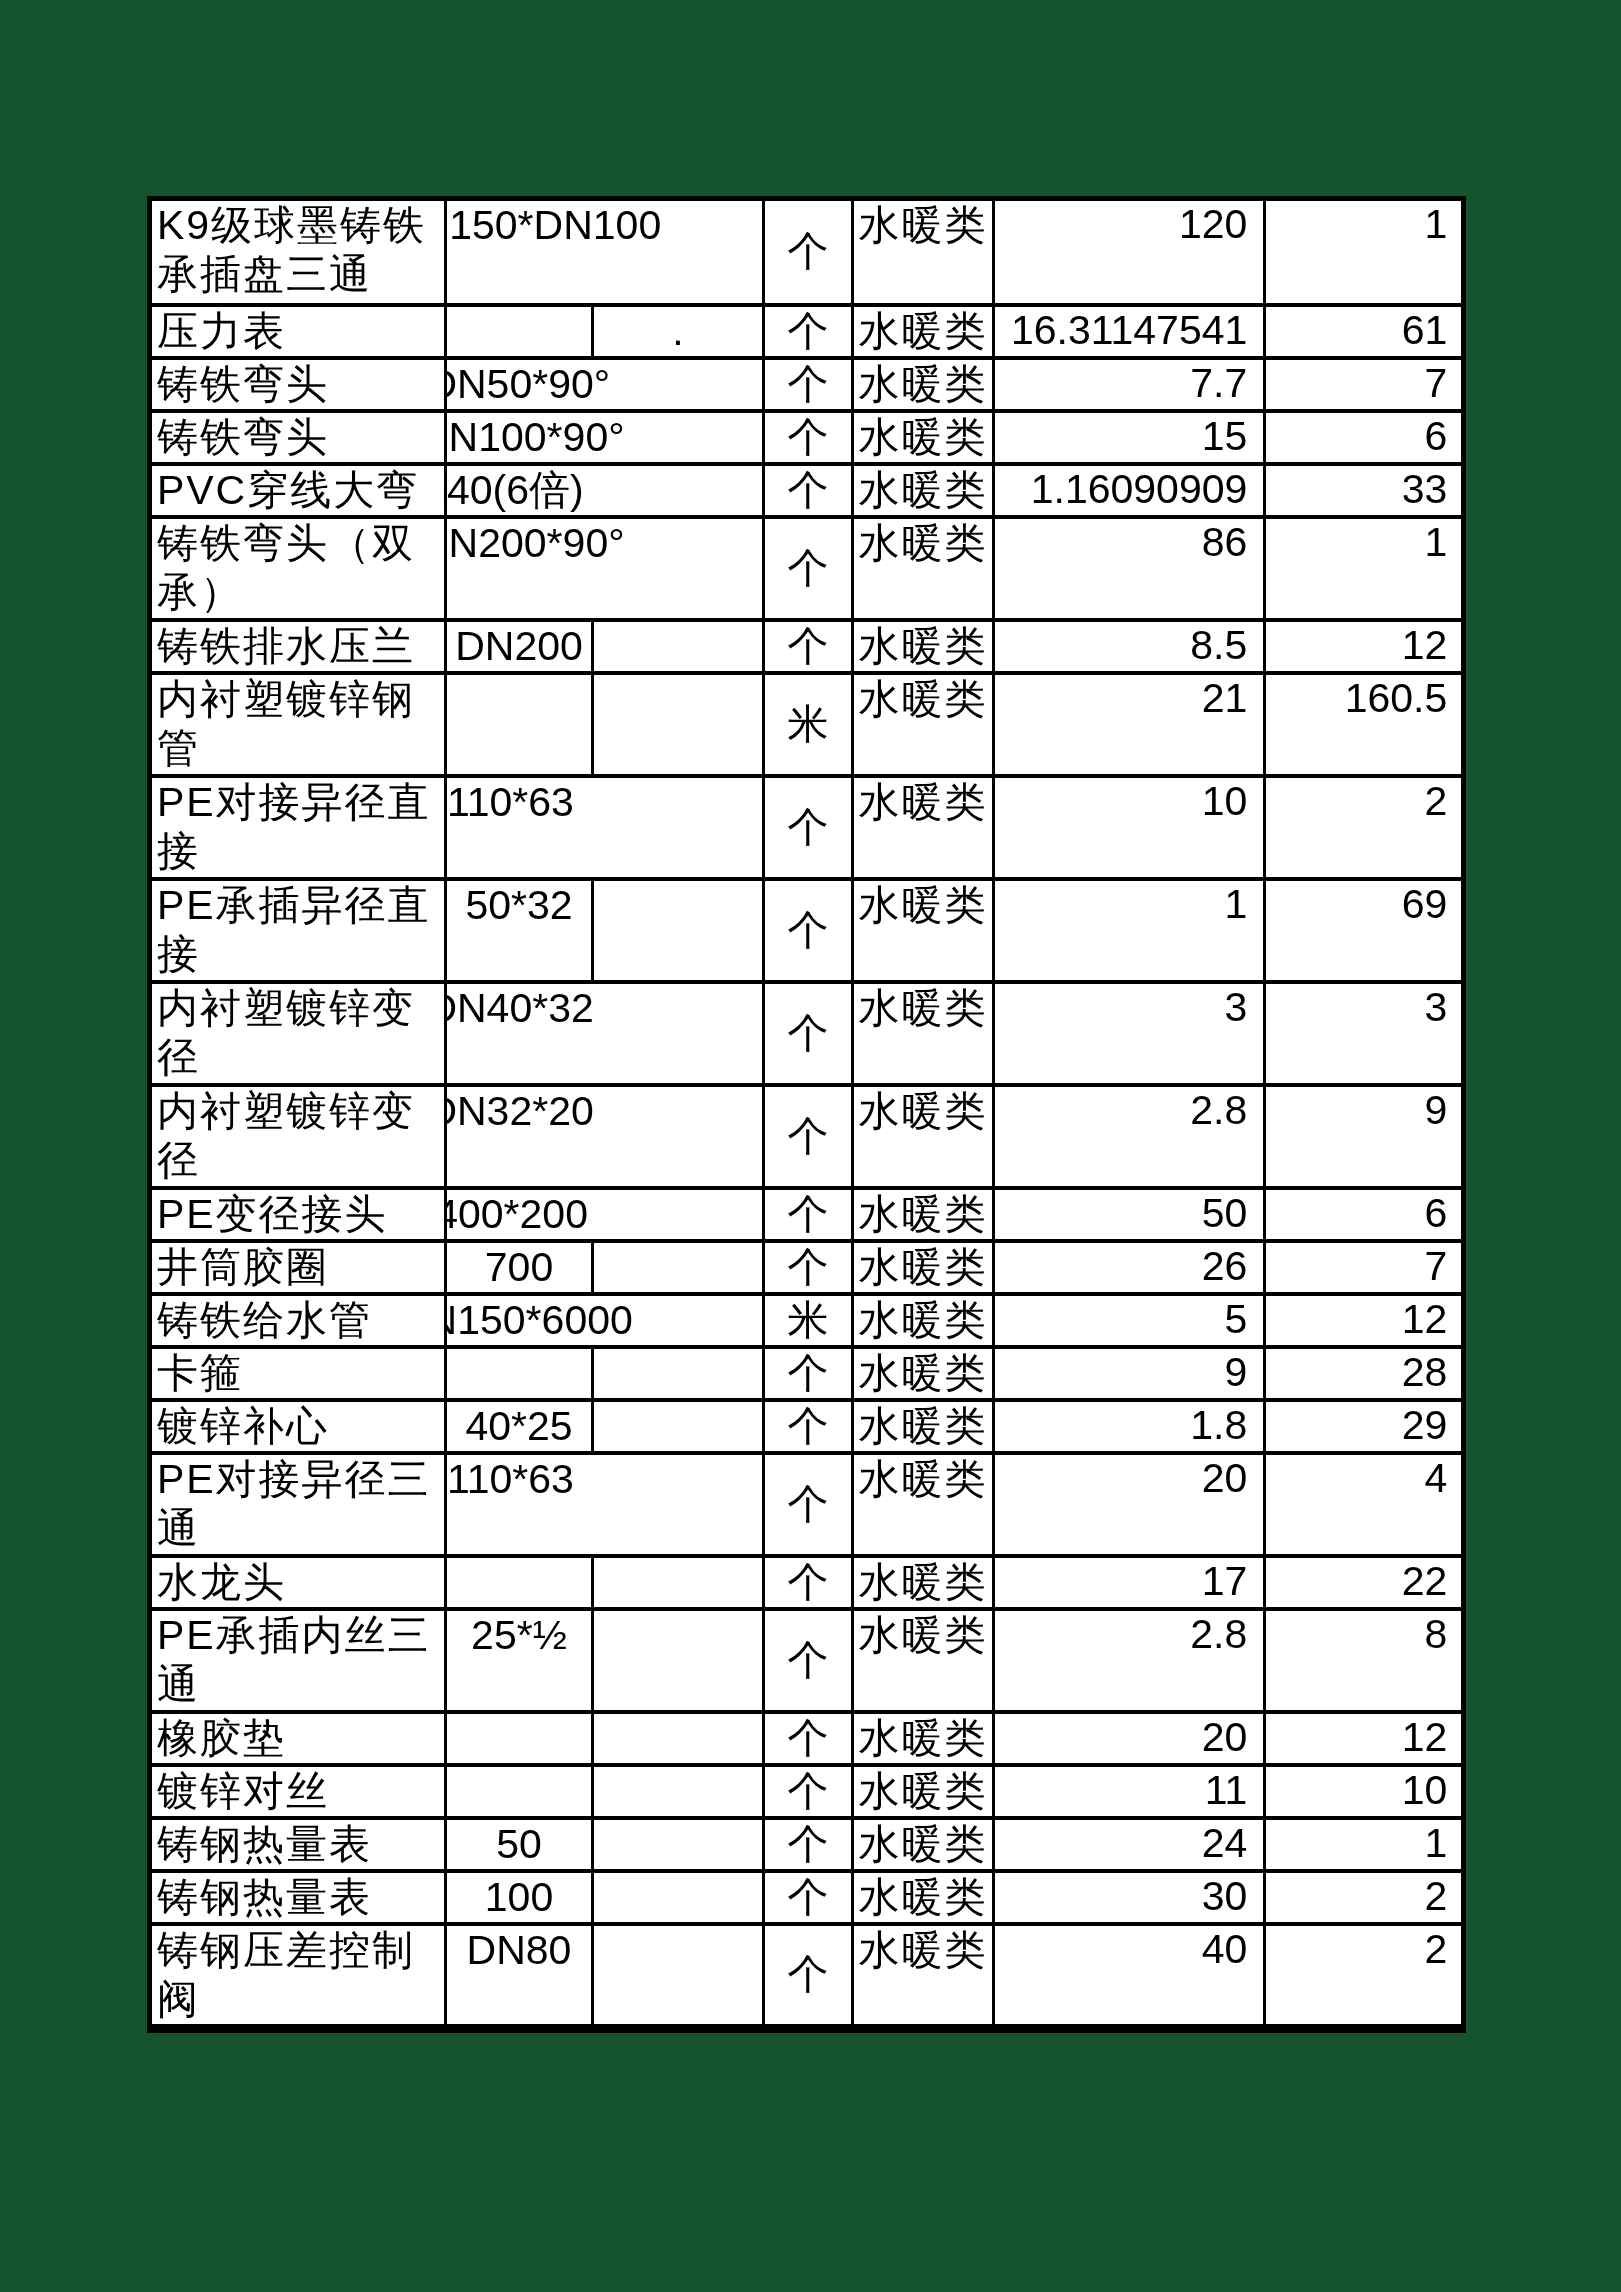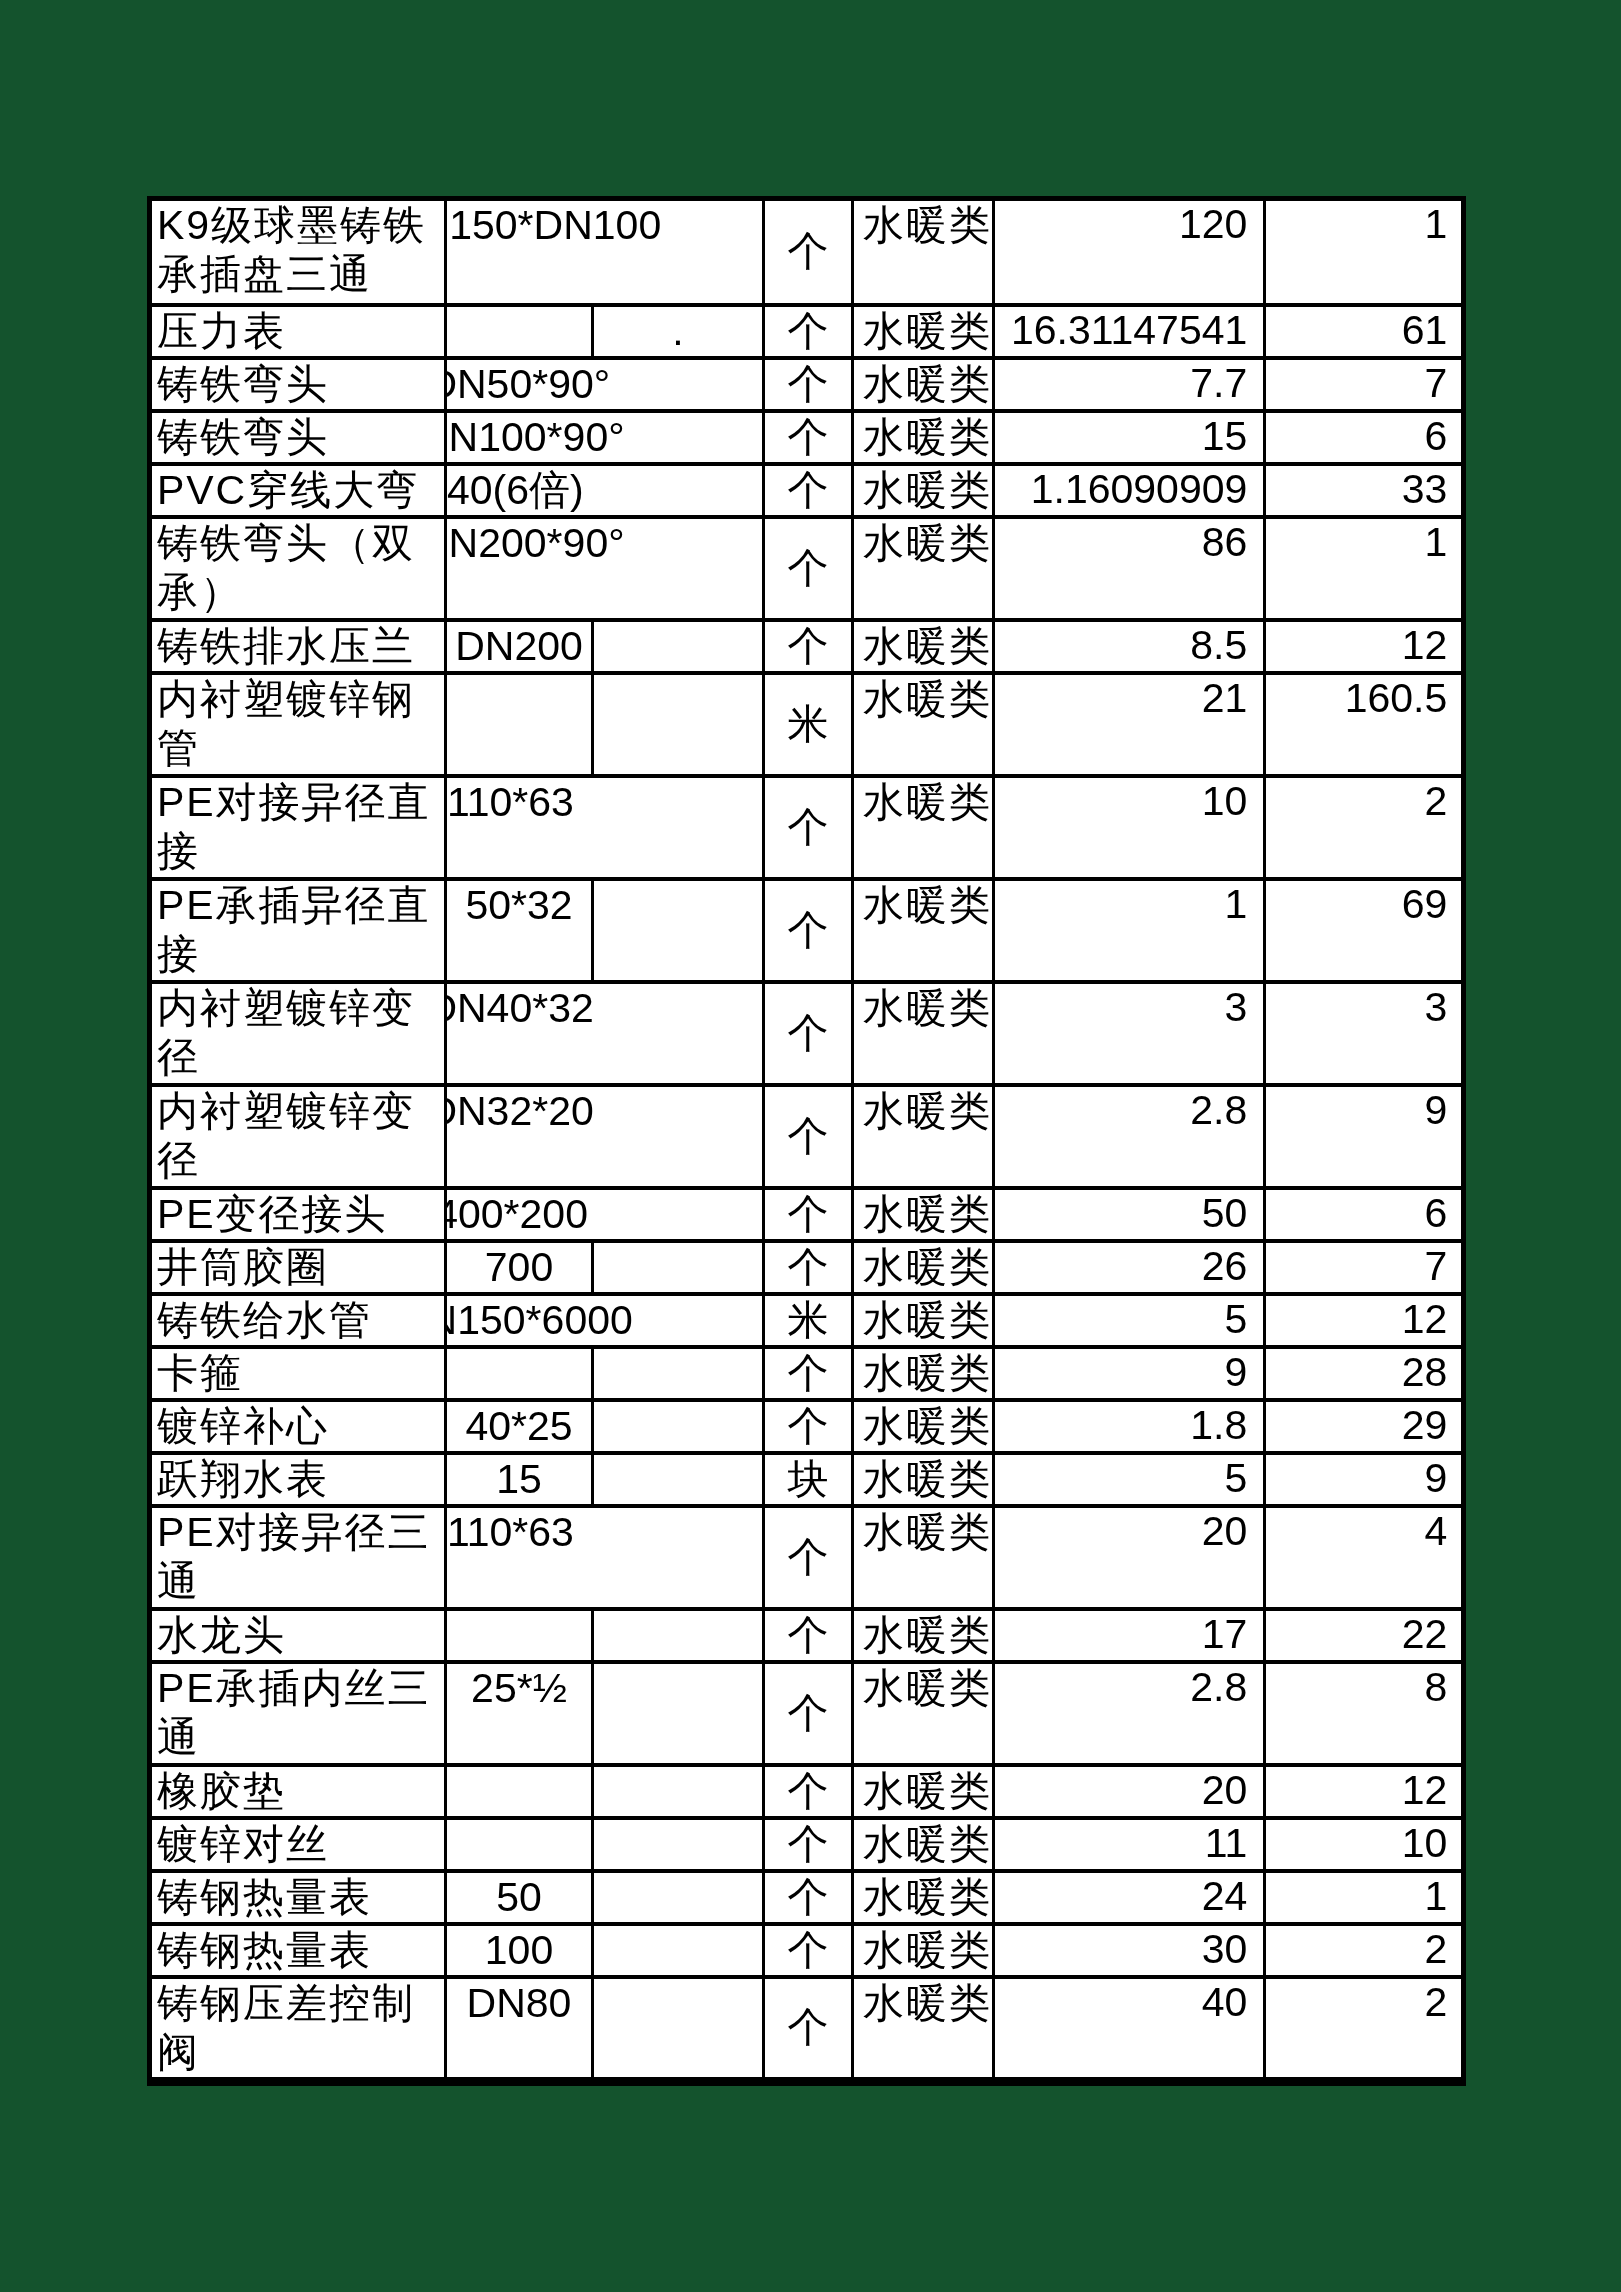--- a/index.html
+++ b/index.html
@@ -10,21 +10,21 @@
         border:5.9px solid #000;border-bottom-width:9.8px;}
   td{border:4.9px solid #000;border-left-width:3.9px;border-right-width:3.9px;
      vertical-align:top;font-size:41px;line-height:49px;overflow:hidden;
      padding:0;background:#fff;}
   td.name{text-align:left;padding:0 4.9px;letter-spacing:2px;word-break:break-all;}
   td.spec{text-align:left;white-space:nowrap;}
   td.spec .clipspan{display:inline-block;white-space:nowrap;}
   td.spec1{text-align:center;white-space:nowrap;}
   td.spec2{text-align:center;white-space:nowrap;}
   td.unit{text-align:center;vertical-align:middle;}
-  td.cat{text-align:right;padding-left:0;letter-spacing:2px;white-space:nowrap;}
+  td.cat{text-align:center;padding-left:0;letter-spacing:2px;white-space:nowrap;}
   td.num{text-align:right;padding-right:13.7px;line-height:47px;white-space:nowrap;}
   td.price{padding-right:15.7px;}
 </style>
 </head>
 <body>
 
 <div class="page">
   <table class="mat">
     <colgroup>
       <col style="width:296px">
@@ -172,29 +172,20 @@
         </tr>
         <tr style="height: 49px;">
           <td class="name">镀锌补心</td>
           <td class="spec1">40*25</td>
           <td class="spec2"></td>
           <td class="unit">个</td>
           <td class="cat">水暖类</td>
           <td class="num price">1.8</td>
           <td class="num">29</td>
         </tr>
-        <tr style="height: 49px;">
-          <td class="name">跃翔水表</td>
-          <td class="spec1">15</td>
-          <td class="spec2"></td>
-          <td class="unit">块</td>
-          <td class="cat">水暖类</td>
-          <td class="num price">5</td>
-          <td class="num">9</td>
-        </tr>
         <tr style="height: 103px;">
           <td class="name">PE对接异径三通</td>
           <td class="spec" colspan="2"><span class="clipspan" style="margin-left: 0px;">110*63</span></td>
           <td class="unit">个</td>
           <td class="cat">水暖类</td>
           <td class="num price">20</td>
           <td class="num">4</td>
         </tr>
         <tr style="height: 49px;">
           <td class="name">水龙头</td>

